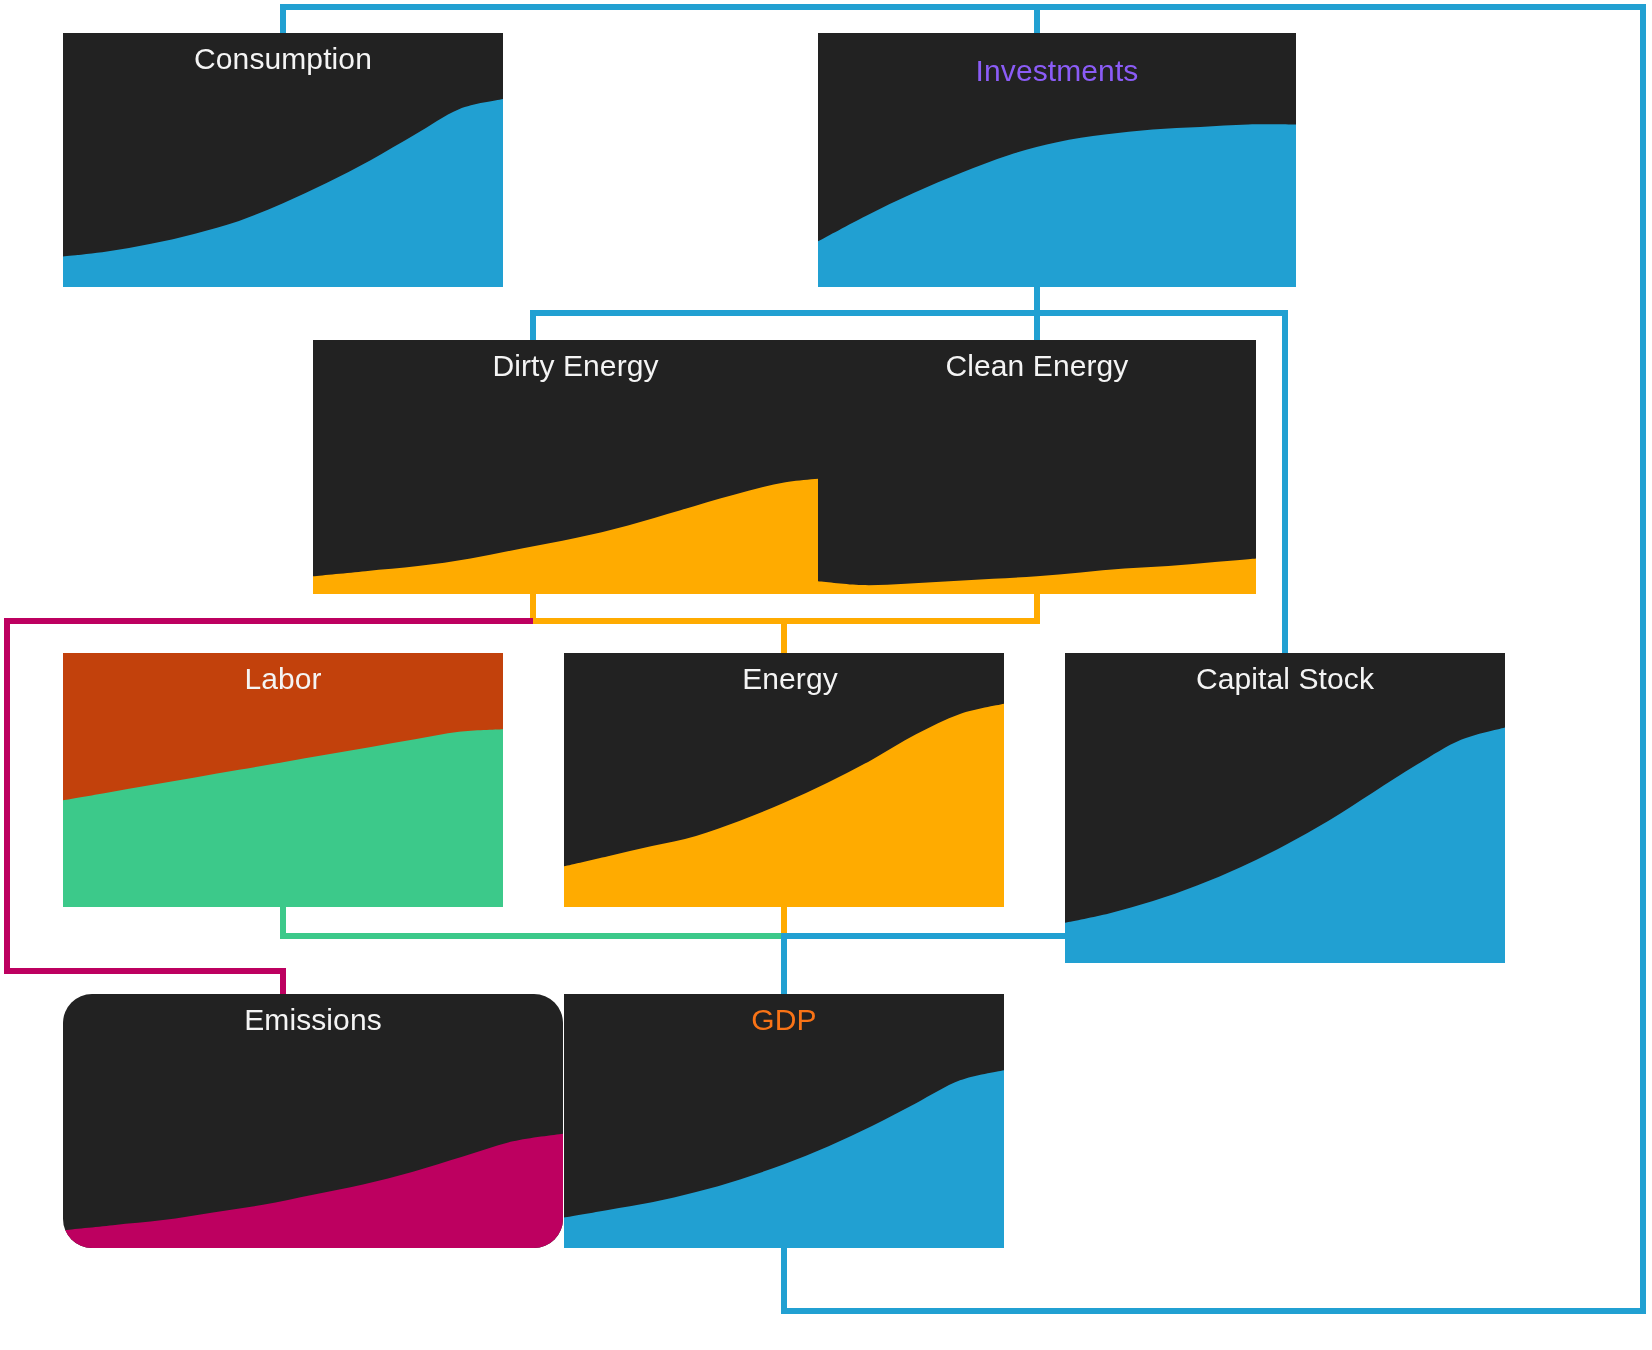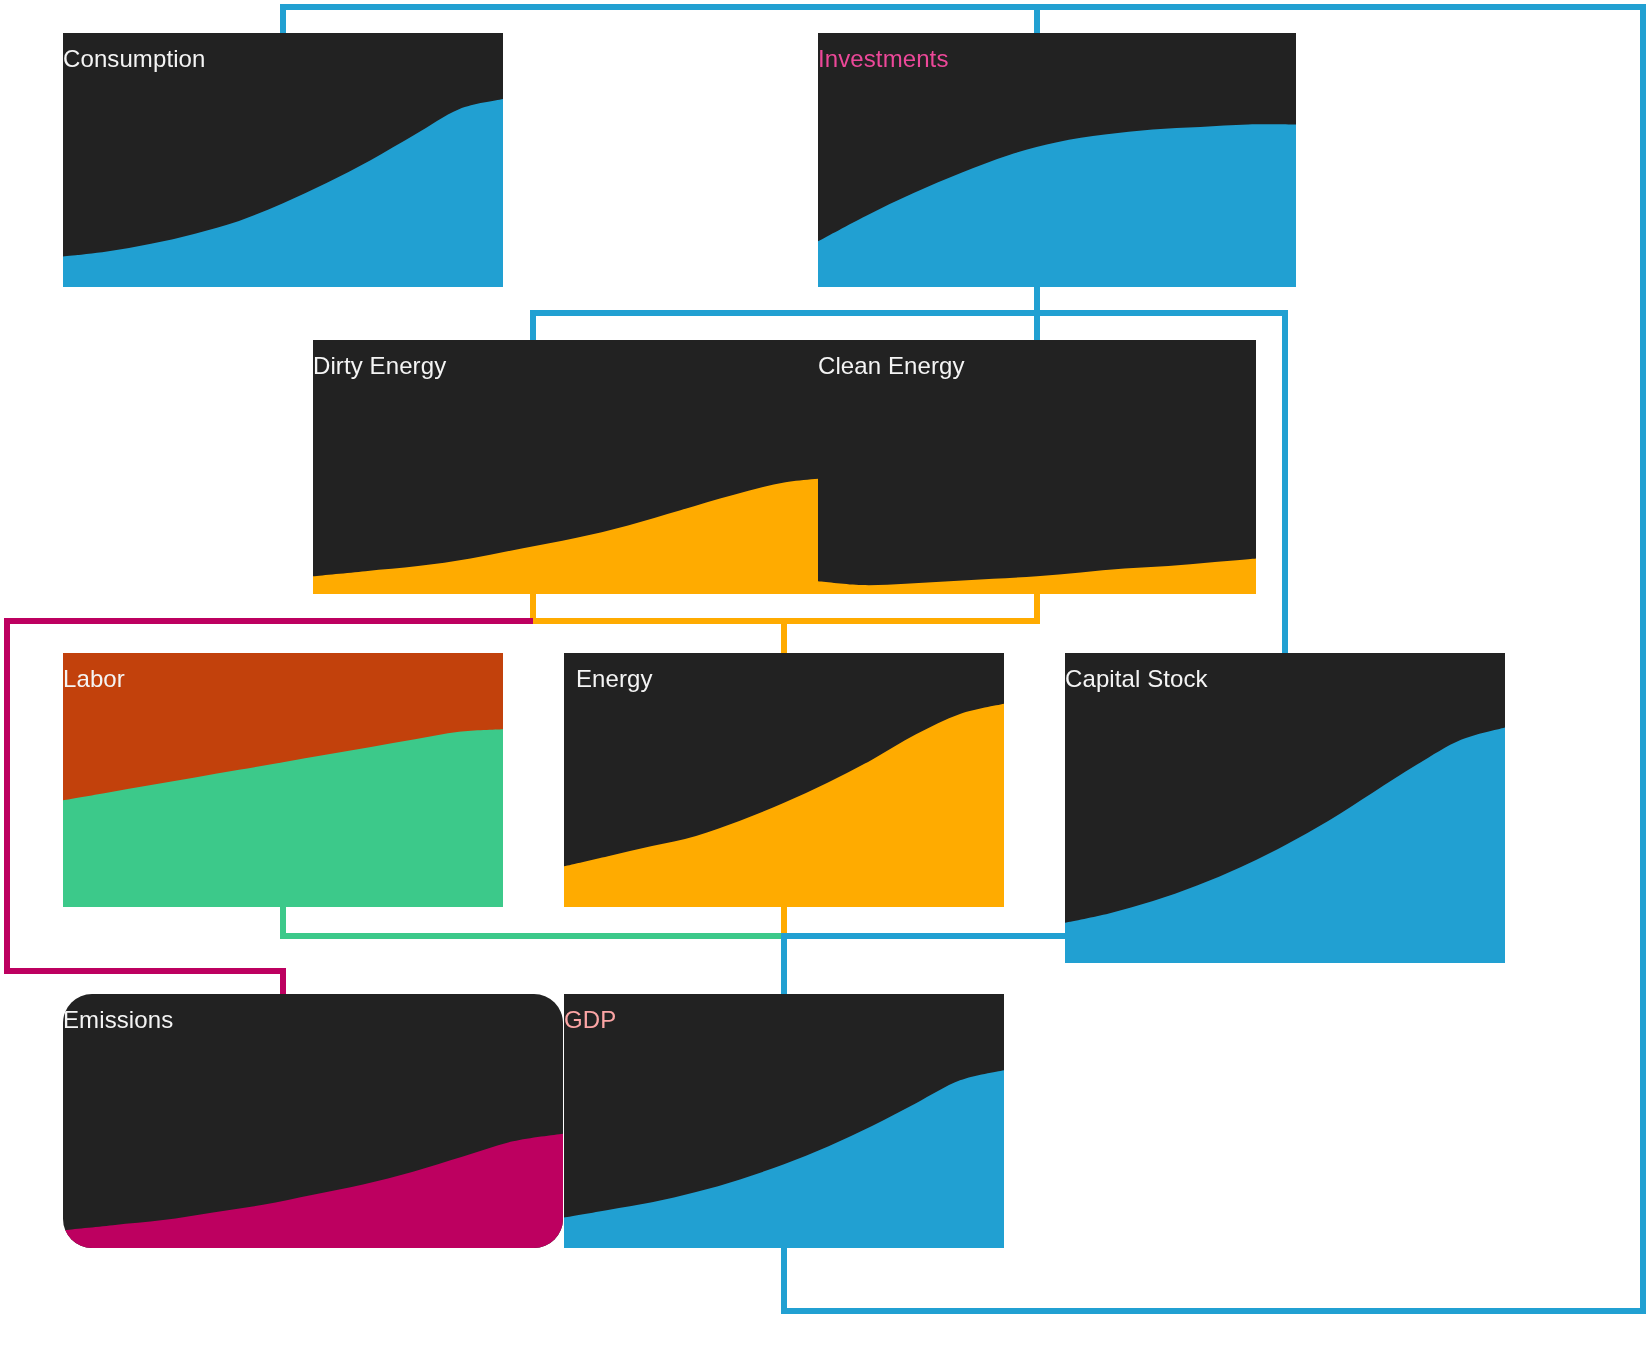--- a/index.html
+++ b/index.html
@@ -18,23 +18,23 @@
     z-index:2;
     overflow:hidden;
   }
   .panel .spark{
     position:absolute;left:0;top:0;width:100%;height:100%;
     display:block;
   }
   .panel .title{
     position:absolute;
     left:0;right:0;top:9px;
-    text-align:left;
+    text-align:center;
     color:#f4f4f4;
-    font-size:24px;
+    font-size:30px;
     line-height:34px;
     font-family:"Liberation Sans", sans-serif;
     letter-spacing:0.1px;
     z-index:3;
     pointer-events:none;
   }
 </style>
 </head>
 <body>
 
@@ -68,21 +68,21 @@
     <svg class="spark" viewBox="0 0 100 100" preserveAspectRatio="none">
         <path d="M 0,88 C 1.6666666666666667,87.66666666666667 6.666666666666666,86.83333333333333 10,86 C 13.333333333333334,85.16666666666667 16.666666666666668,84.16666666666667 20,83 C 23.333333333333332,81.83333333333333 26.666666666666668,80.5 30,79 C 33.333333333333336,77.5 36.666666666666664,76 40,74 C 43.333333333333336,72 46.666666666666664,69.5 50,67 C 53.333333333333336,64.5 56.666666666666664,61.833333333333336 60,59 C 63.333333333333336,56.166666666666664 66.66666666666667,53.166666666666664 70,50 C 73.33333333333333,46.833333333333336 76.66666666666667,43.333333333333336 80,40 C 83.33333333333333,36.666666666666664 86.66666666666667,32.333333333333336 90,30 C 93.33333333333333,27.666666666666668 98.33333333333333,26.666666666666668 100,26 L 100,100 L 0,100 Z" fill="#21a0d2" stroke="none"></path>
       </svg>
     <div class="title" style="color: rgb(244, 244, 244);">Consumption</div>
   </div>
 
   <div class="panel" style="left: 818px; top: 33px; width: 478px; height: 254px; background: rgb(34, 34, 34);">
     <svg class="spark" viewBox="0 0 100 100" preserveAspectRatio="none">
         <path d="M 0,82 C 1.6666666666666667,80.33333333333333 6.666666666666666,75.16666666666667 10,72 C 13.333333333333334,68.83333333333333 16.666666666666668,65.83333333333333 20,63 C 23.333333333333332,60.166666666666664 26.666666666666668,57.5 30,55 C 33.333333333333336,52.5 36.666666666666664,50 40,48 C 43.333333333333336,46 46.666666666666664,44.33333333333334 50,43.00000000000001 C 53.333333333333336,41.66666666666667 56.666666666666664,40.833333333333336 60,40 C 63.333333333333336,39.166666666666664 66.66666666666667,38.5 70,38 C 73.33333333333333,37.5 76.66666666666667,37.333333333333336 80,37 C 83.33333333333333,36.666666666666664 86.66666666666667,36.166666666666664 90,36 C 93.33333333333333,35.833333333333336 98.33333333333333,36 100,36 L 100,100 L 0,100 Z" fill="#21a0d2" stroke="none"></path>
       </svg>
-    <div class="title" style="color: #ec4899;">Investments</div>
+    <div class="title" style="color: #8b5cf6; margin-top: 12px;">Investments</div>
   </div>
 
   <div class="panel" style="left: 313px; top: 340px; width: 525px; height: 254px; background: rgb(34, 34, 34);">
     <svg class="spark" viewBox="0 0 100 100" preserveAspectRatio="none">
         <path d="M 0,93 C 1.6666666666666667,92.66666666666667 6.666666666666666,91.66666666666667 10,91 C 13.333333333333334,90.33333333333333 16.666666666666668,89.83333333333333 20,89 C 23.333333333333332,88.16666666666667 26.666666666666668,87.16666666666667 30,86 C 33.333333333333336,84.83333333333333 36.666666666666664,83.33333333333333 40,82 C 43.333333333333336,80.66666666666667 46.666666666666664,79.5 50,78 C 53.333333333333336,76.5 56.666666666666664,74.83333333333333 60,73 C 63.333333333333336,71.16666666666667 66.66666666666667,69 70,67 C 73.33333333333333,65 76.66666666666667,62.833333333333336 80,61 C 83.33333333333333,59.166666666666664 86.66666666666667,57.166666666666664 90,56 C 93.33333333333333,54.833333333333336 98.33333333333333,54.333333333333336 100,54 L 100,100 L 0,100 Z" fill="#ffab00" stroke="none"></path>
       </svg>
     <div class="title" style="color: rgb(244, 244, 244);">Dirty Energy</div>
   </div>
 
   <div class="panel" style="left: 818px; top: 340px; width: 438px; height: 254px; background: rgb(34, 34, 34);">
@@ -117,16 +117,16 @@
     <svg class="spark" viewBox="0 0 100 100" preserveAspectRatio="none">
         <path d="M 0,93 C 1.6666666666666667,92.66666666666667 6.666666666666666,91.66666666666667 10,91 C 13.333333333333334,90.33333333333333 16.666666666666668,89.83333333333333 20,89 C 23.333333333333332,88.16666666666667 26.666666666666668,87 30,86 C 33.333333333333336,85 36.666666666666664,84.16666666666667 40,83 C 43.333333333333336,81.83333333333333 46.666666666666664,80.33333333333333 50,79 C 53.333333333333336,77.66666666666667 56.666666666666664,76.5 60,75 C 63.333333333333336,73.5 66.66666666666667,71.83333333333333 70,70 C 73.33333333333333,68.16666666666667 76.66666666666667,66 80,64 C 83.33333333333333,62 86.66666666666667,59.5 90,58 C 93.33333333333333,56.5 98.33333333333333,55.5 100,55 L 100,100 L 0,100 Z" fill="#bd0060" stroke="none"></path>
       </svg>
     <div class="title" style="color: rgb(244, 244, 244);">Emissions</div>
   </div>
 
   <div class="panel" style="left: 564px; top: 994px; width: 440px; height: 254px; background: rgb(34, 34, 34);">
     <svg class="spark" viewBox="0 0 100 100" preserveAspectRatio="none">
         <path d="M 0,88 C 1.6666666666666667,87.5 6.666666666666666,86 10,85 C 13.333333333333334,84 16.666666666666668,83.16666666666667 20,82 C 23.333333333333332,80.83333333333333 26.666666666666668,79.5 30,78 C 33.333333333333336,76.5 36.666666666666664,74.83333333333333 40,73 C 43.333333333333336,71.16666666666667 46.666666666666664,69.16666666666667 50,67 C 53.333333333333336,64.83333333333333 56.666666666666664,62.5 60,60 C 63.333333333333336,57.5 66.66666666666667,54.83333333333333 70,52 C 73.33333333333333,49.16666666666667 76.66666666666667,46.00000000000001 80,43.00000000000001 C 83.33333333333333,40.00000000000001 86.66666666666667,36.16666666666667 90,34 C 93.33333333333333,31.833333333333332 98.33333333333333,30.666666666666668 100,30 L 100,100 L 0,100 Z" fill="#21a0d2" stroke="none"></path>
       </svg>
-    <div class="title" style="color: #fca5a5;">GDP</div>
+    <div class="title" style="color: #f97316;">GDP</div>
   </div>
 
 </div>
 
 </body></html>

